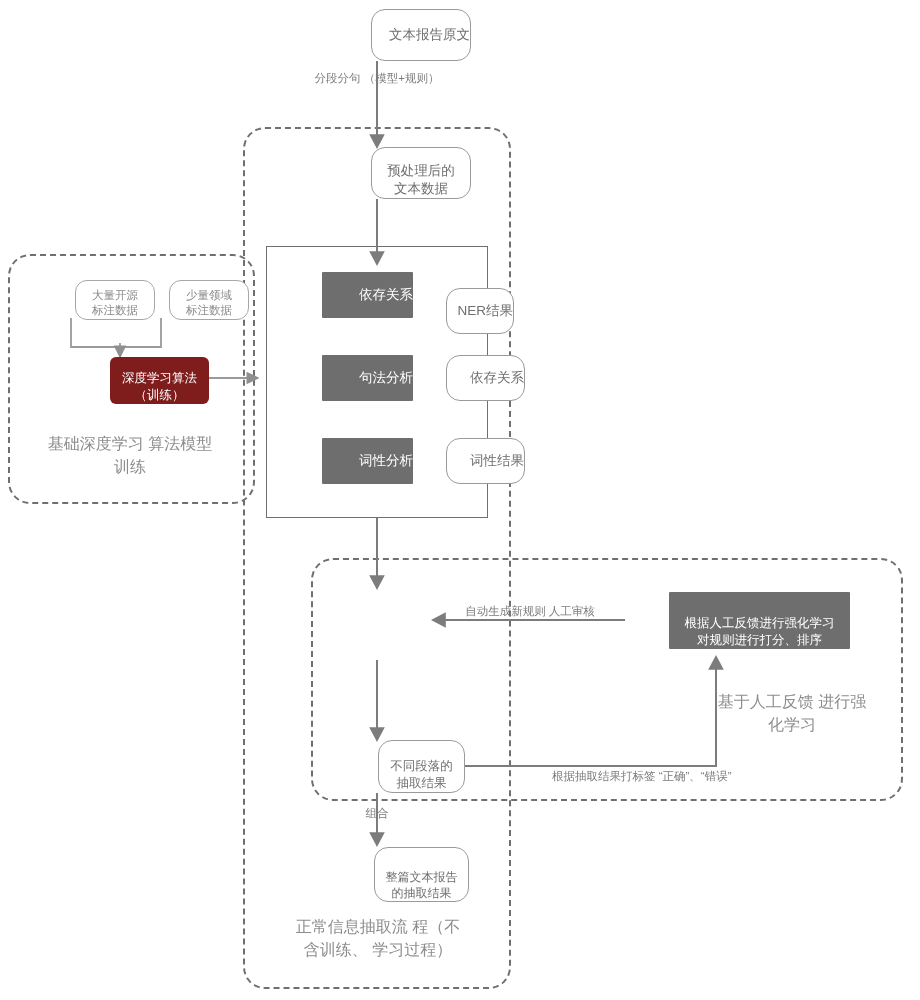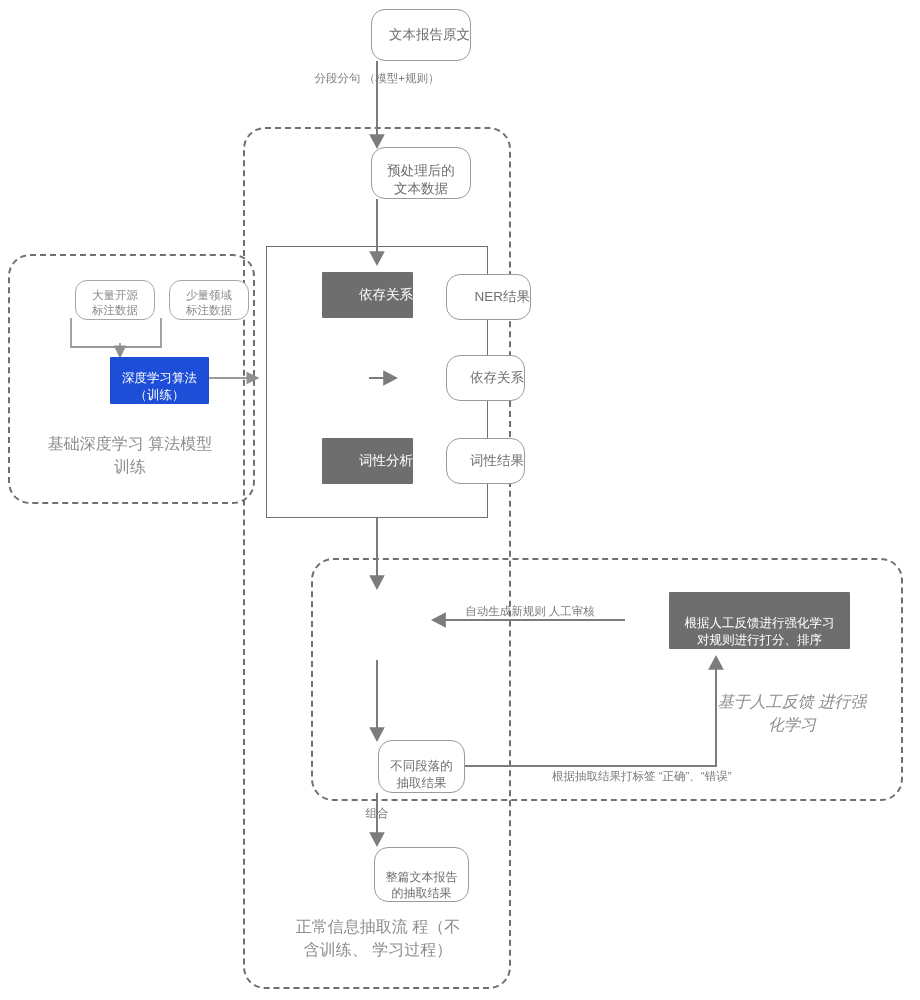--- a/index.html
+++ b/index.html
@@ -21,21 +21,21 @@
     color:#6f6f6f;font-size:13.5px;
   }
   .rbox.small{font-size:11.5px;border-radius:12px;color:#8a8a8a;border-color:#a7a7a7;}
 
   
   .dbox{
     background:#6e6e6e;color:#ffffff;font-size:13.5px;border:none;border-radius:1px;
   }
   
   .mbox{
-    background:#1d4ed8;color:#ffffff;font-size:12.5px;border:none;border-radius:1px;
+    background:#7f1d1d;color:#ffffff;font-size:12.5px;border:none;border-radius:6px;
   }
 
   
   .solidgroup{
     position:absolute;box-sizing:border-box;border:1.6px solid #6f6f6f;background:transparent;
   }
   
   .dashgroup{
     position:absolute;box-sizing:border-box;
     border:2.2px dashed #6f6f6f;border-radius:22px;background:transparent;
@@ -112,24 +112,27 @@
   </div>
 
   <div class="node rbox" style="left:327px;top:147px;width:100px;height:52px;flex-direction:column;">
     <span>预处理后的</span>
     <span>文本数据</span>
   </div>
 
   <div class="node dbox" style="left:278px;top:272px;width:91px;height:46px;">
     <span>依存关系</span>
   </div>
-  <div class="node rbox" style="left:402px;top:274px;width:85px;height:46px;">
+  <div class="node rbox" style="left:402px;top:288px;width:68px;height:46px;">
     <span>NER结果</span>
   </div>
 
+  <div class="node dbox" style="left:278px;top:355px;width:91px;height:46px;">
+    <span>句法分析</span>
+  </div>
   <div class="node rbox" style="left:402px;top:355px;width:79px;height:46px;">
     <span>依存关系</span>
   </div>
 
   <div class="node dbox" style="left:278px;top:438px;width:91px;height:46px;">
     <span>词性分析</span>
   </div>
   <div class="node rbox" style="left:402px;top:438px;width:79px;height:46px;">
     <span>词性结果</span>
   </div>
@@ -181,21 +184,21 @@
 
   <div class="edgelabel" style="left:342px;top:805px;width:70px;">
     <span>组合</span>
   </div>
 
   <div class="caption" style="left:40px;top:432px;width:180px;">
     <span>基础深度学习</span>
     <span>算法模型训练</span>
   </div>
 
-  <div class="caption" style="left:712px;top:690px;width:160px;font-style:italic;">
+  <div class="caption" style="left:712px;top:690px;width:160px;">
     <span>基于人工反馈</span>
     <span>进行强化学习</span>
   </div>
 
   <div class="caption" style="left:288px;top:915px;width:180px;">
     <span>正常信息抽取流</span>
     <span>程（不含训练、</span>
     <span>学习过程）</span>
   </div>
 

